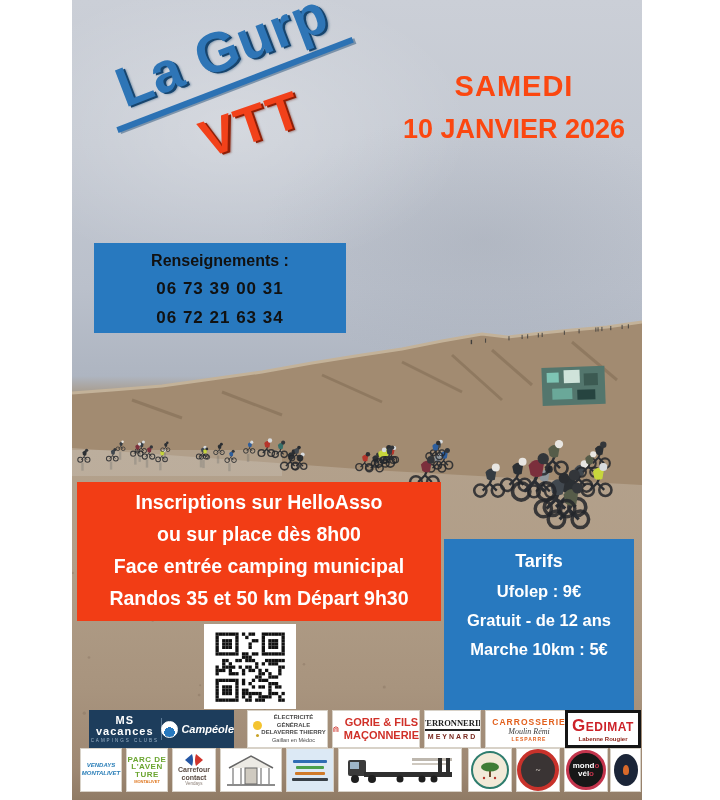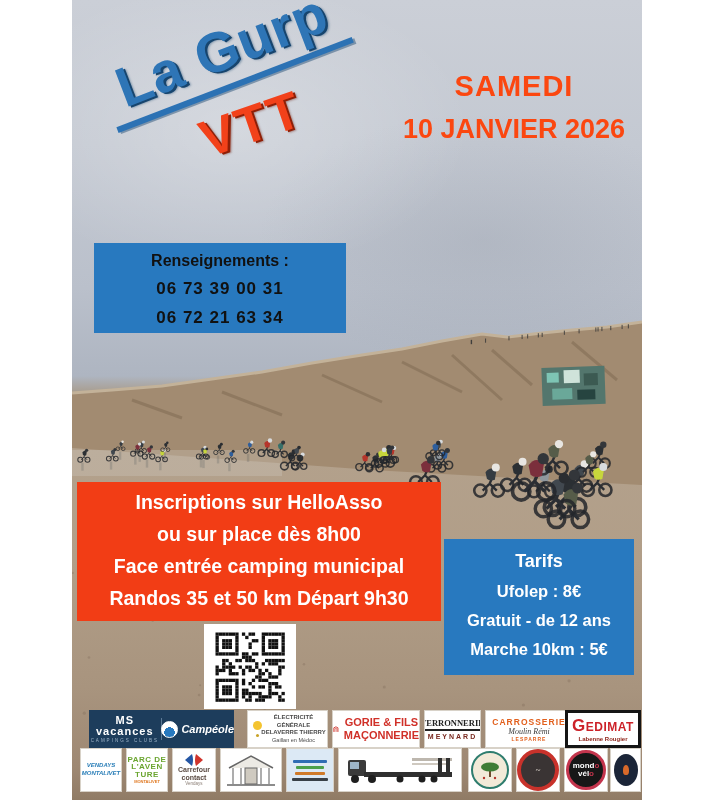--- a/index.html
+++ b/index.html
@@ -34,21 +34,21 @@
   .contact-heading{font-size:16px;margin-top:9px;}
   .contact-phone{font-size:17px;margin-top:9px;letter-spacing:1px;}
 
   .reg-box{position:absolute;left:5px;top:482px;width:364px;height:139px;
     background:#f23d15;color:#fff;text-align:center;font-weight:bold;font-size:19.5px;}
   .reg-line{margin-top:9px;line-height:23px;}
 
   .qr-box{position:absolute;left:132px;top:624px;width:92px;height:85px;background:#fff;
     display:flex;align-items:center;justify-content:center;}
 
-  .price-box{position:absolute;left:372px;top:539px;width:190px;height:136px;
+  .price-box{position:absolute;left:372px;top:539px;width:190px;height:171px;
     background:#2879bf;color:#fff;text-align:center;font-weight:bold;}
   .price-heading{font-size:18px;margin-top:12px;}
   .price-line{font-size:16.5px;margin-top:10px;}
 
   
   .logo{position:absolute;background:#fff;border:1px solid #d8d2c8;box-sizing:border-box;
     overflow:hidden;display:flex;align-items:center;justify-content:center;
     flex-direction:column;text-align:center;}
   .row1 .logo{top:710px;height:38px;}
   .row2 .logo{top:748px;height:44px;}
@@ -754,21 +754,21 @@
           <rect x="11.1" y="70.5" width="3.3" height="3.3" fill="#111"></rect>
           <rect x="14.399999999999999" y="70.5" width="3.3" height="3.3" fill="#111"></rect>
           <rect x="17.7" y="70.5" width="3.3" height="3.3" fill="#111"></rect>
           <rect x="21" y="70.5" width="3.3" height="3.3" fill="#111"></rect>
           <rect x="24.299999999999997" y="70.5" width="3.3" height="3.3" fill="#111"></rect>
         </svg>
     </div>
 
     <div class="price-box">
       <div class="price-heading">Tarifs</div>
-      <div class="price-line">Ufolep : 8€</div>
+      <div class="price-line">Ufolep : 9€</div>
       <div class="price-line">Gratuit - de 12 ans</div>
       <div class="price-line">Marche 10km : 5€</div>
     </div>
 
     <div class="row1">
       <div class="logo msv">
         <div class="msv-left">
           <div class="msv-name">MS vacances</div>
           <div class="msv-sub">CAMPINGS CLUBS</div>
         </div>

